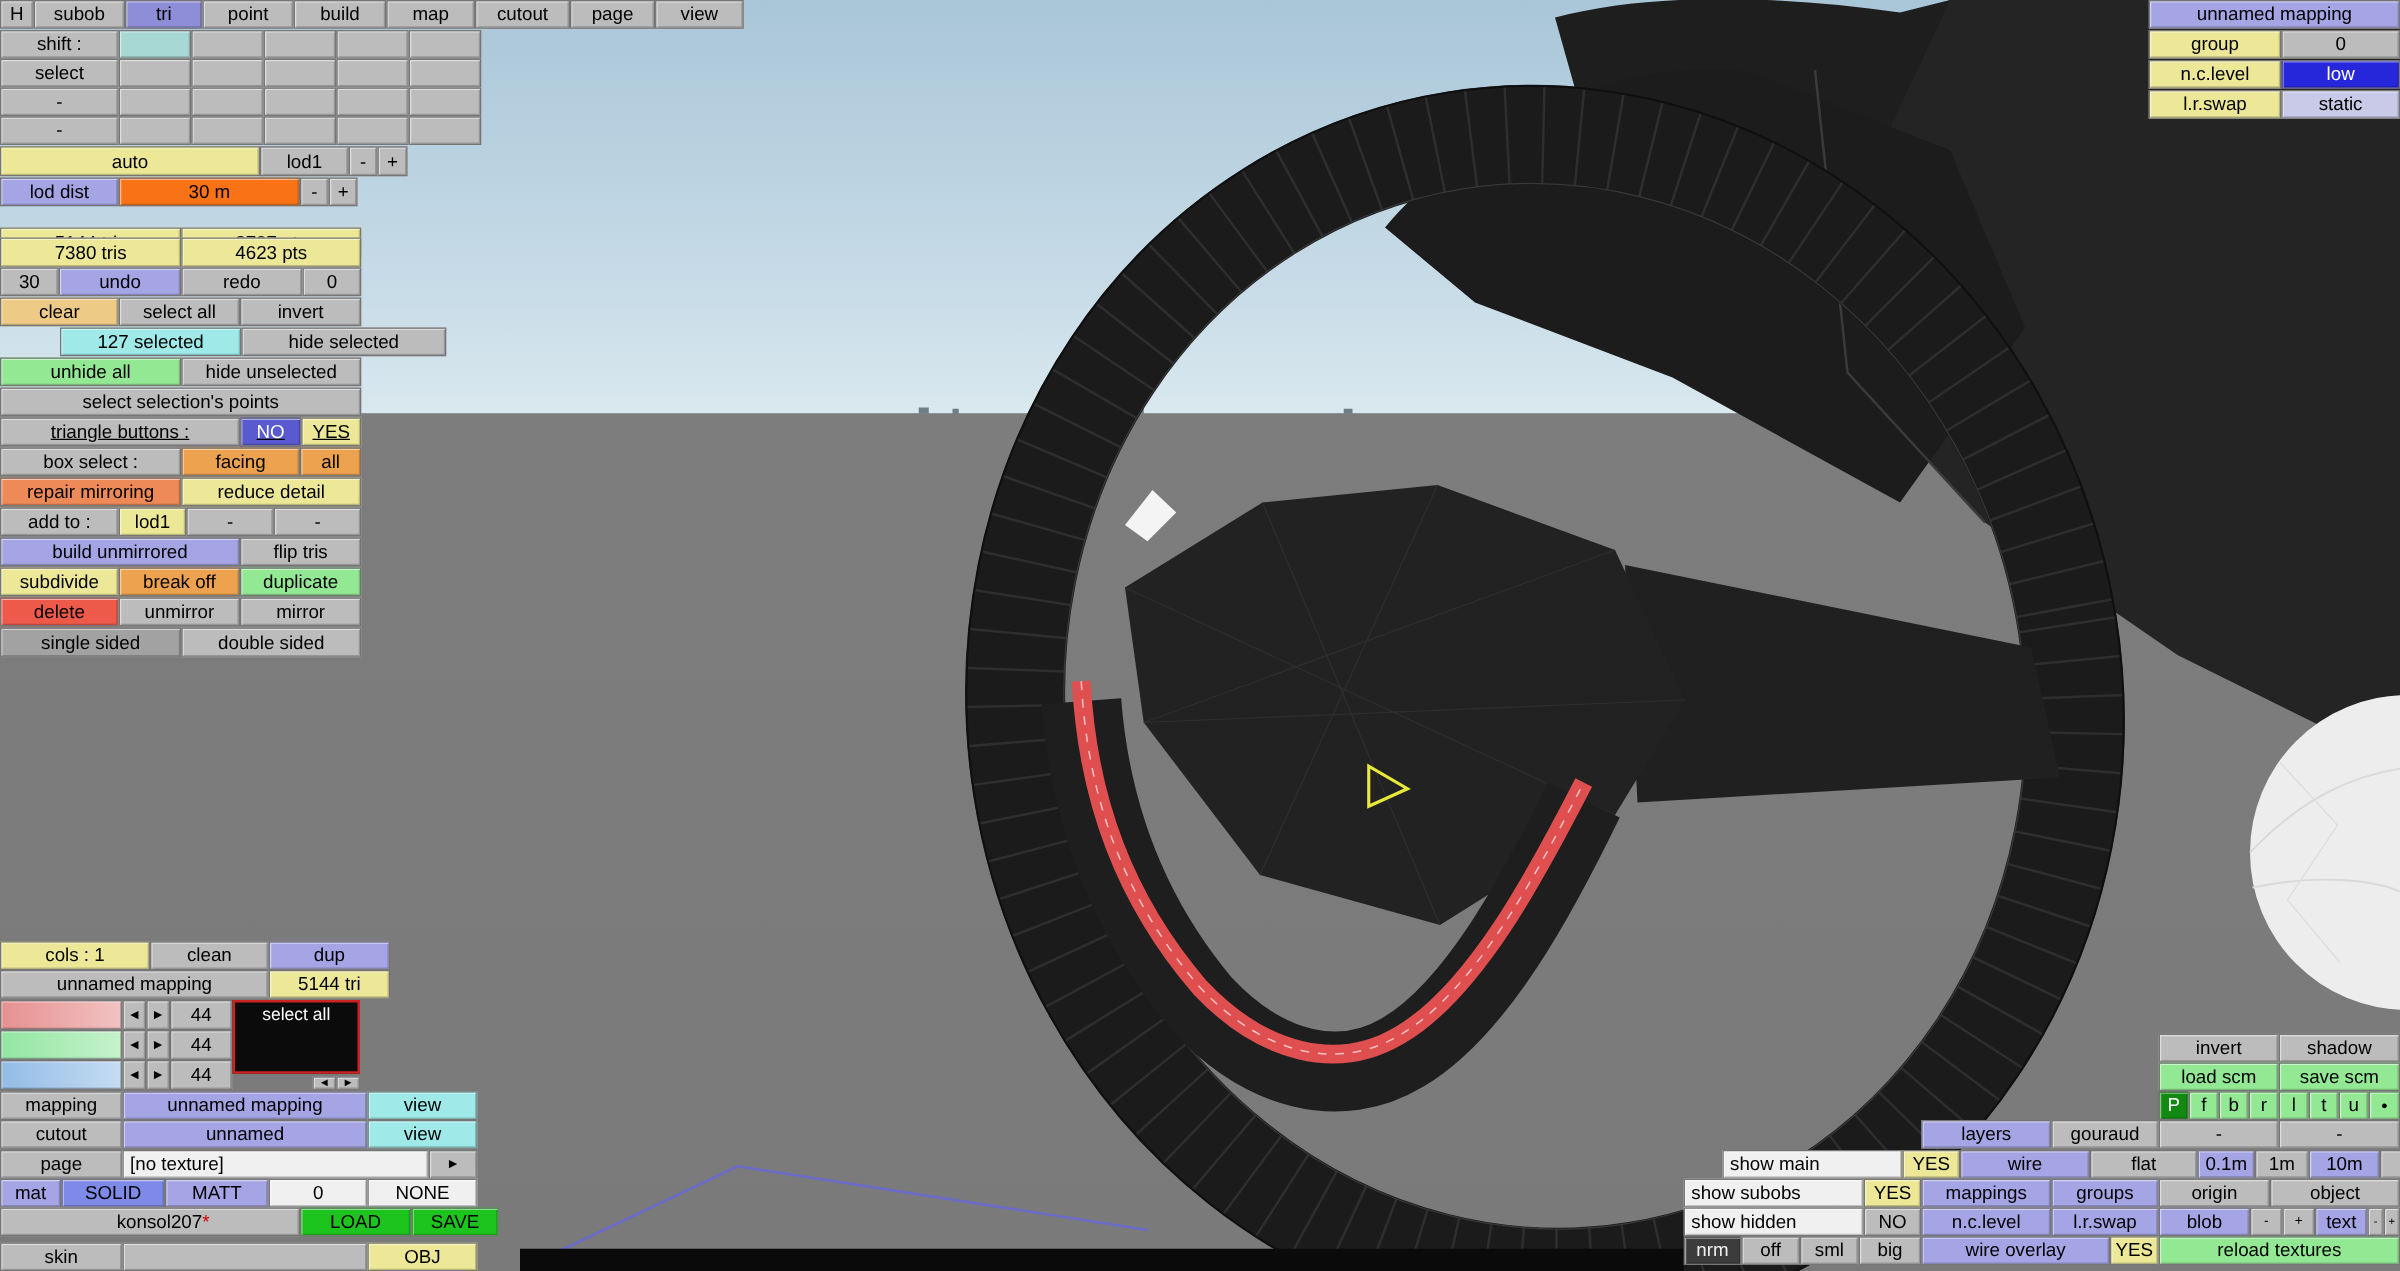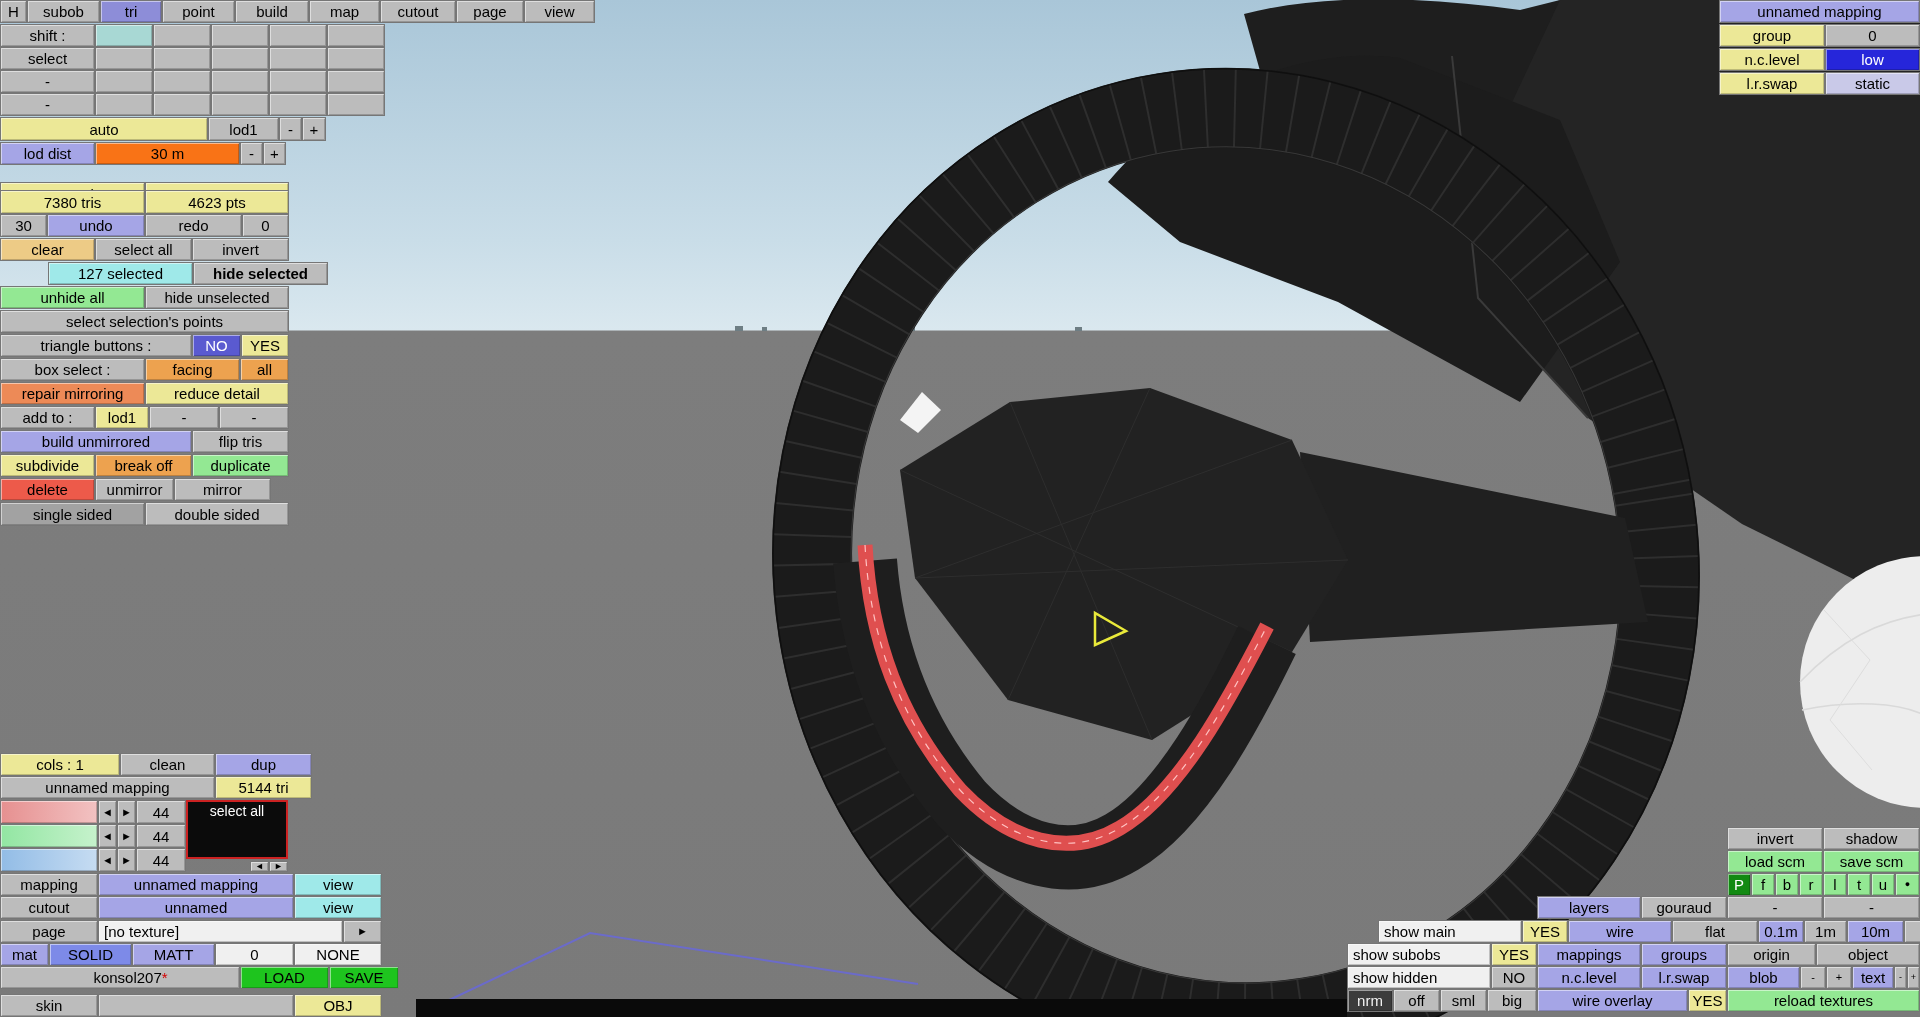--- a/index.html
+++ b/index.html
@@ -153,30 +153,30 @@
         <div class="cell g" style="width: 97px;">redo</div>
         <div class="cell g" style="width: 47px;">0</div>
       </div>
       <div class="prow" style="left: 0px; top: 238px; height: 23px;">
         <div class="cell tan" style="width: 95px;">clear</div>
         <div class="cell g" style="width: 97px;">select all</div>
         <div class="cell g" style="width: 97px;">invert</div>
       </div>
       <div class="prow" style="left: 0px; top: 262px; height: 23px; padding-left: 48px;">
         <div class="cell c" style="width: 145px;">127 selected</div>
-        <div class="cell g" style="width: 135px; font-weight: bold;">hide selected</div>
+        <div class="cell g" style="width: 164px;">hide selected</div>
       </div>
       <div class="prow" style="left: 0px; top: 286px; height: 23px;">
         <div class="cell gr" style="width: 145px;">unhide all</div>
         <div class="cell g" style="width: 144px;">hide unselected</div>
       </div>
       <div class="prow" style="left: 0px; top: 310px; height: 23px;">
         <div class="cell g" style="width: 289px;">select selection's points</div>
       </div>
-      <div class="prow" style="left: 0px; top: 334px; height: 23px;">
+      <div class="prow" style="left: 0px; top: 334px; height: 23px; text-decoration: underline;">
         <div class="cell g" style="width: 192px;">triangle buttons :</div>
         <div class="cell bl" style="width: 49px;">NO</div>
         <div class="cell y" style="width: 48px;">YES</div>
       </div>
       <div class="prow" style="left: 0px; top: 358px; height: 23px;">
         <div class="cell g" style="width: 145px;">box select :</div>
         <div class="cell o" style="width: 95px;">facing</div>
         <div class="cell o" style="width: 49px;">all</div>
       </div>
       <div class="prow" style="left: 0px; top: 382px; height: 23px;">
@@ -193,21 +193,21 @@
         <div class="cell p" style="width: 192px;">build unmirrored</div>
         <div class="cell g" style="width: 97px;">flip tris</div>
       </div>
       <div class="prow" style="left: 0px; top: 454px; height: 23px;">
         <div class="cell y" style="width: 95px;">subdivide</div>
         <div class="cell o" style="width: 97px;">break off</div>
         <div class="cell gr" style="width: 97px;">duplicate</div>
       </div>
       <div class="prow" style="left: 0px; top: 478px; height: 23px;">
         <div class="cell r" style="width: 95px;">delete</div>
-        <div class="cell g" style="width: 79px;">unmirror</div>
+        <div class="cell g" style="width: 97px;">unmirror</div>
         <div class="cell g" style="width: 97px;">mirror</div>
       </div>
       <div class="prow" style="left: 0px; top: 502px; height: 24px;">
         <div class="cell gd" style="width: 145px;">single sided</div>
         <div class="cell g" style="width: 144px;">double sided</div>
       </div>
     </div>
   <div class="pgroup">
       <div class="prow" style="left: 1719px; top: 0px; height: 23px;">
         <div class="cell p" style="width: 201px;">unnamed mapping</div>

